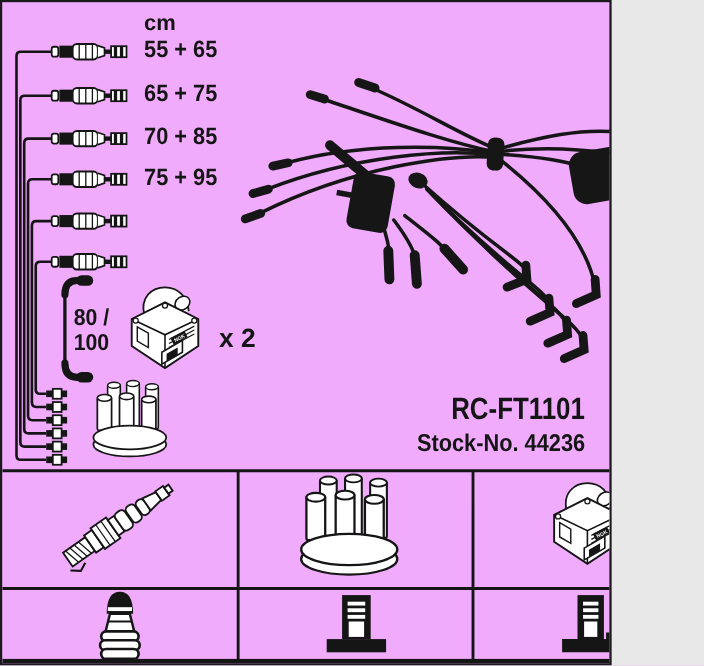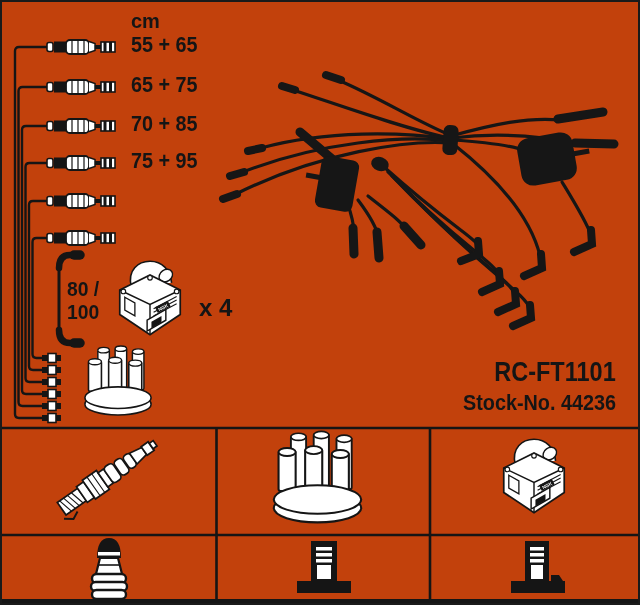--- a/index.html
+++ b/index.html
@@ -1,17 +1,17 @@
 <!DOCTYPE html>
 <html><head>
 <meta charset="utf-8">
 <style>
   html,body{margin:0;padding:0;background:#e8e8e8;}
   .page{
-    position:relative;width:640px;height:605px;background:#c2410c;
+    position:relative;width:556px;height:605px;background:#f0abfc;
     font-family:"Liberation Sans",sans-serif;color:#151515;overflow:hidden;
     box-sizing:border-box;border:2px solid #1a1a1a;
   }
   .abs{position:absolute;font-weight:bold;color:#151515;white-space:nowrap;line-height:1;}
   .unit{left:129px;top:9px;font-size:20px;}
   .lenlbl{left:129px;font-size:21.5px;transform:scaleX(.92);transform-origin:0 50%;}
   .len80{left:65px;font-size:21px;transform:scaleX(.92);transform-origin:0 50%;}
   .x2{left:197px;top:294px;font-size:24px;}
   .pn{right:22px;top:356px;font-size:28px;transform:scaleX(.84);transform-origin:100% 50%;}
   .stock{right:22px;top:390px;font-size:22px;transform:scaleX(.9);transform-origin:100% 50%;}
@@ -232,16 +232,16 @@
     <rect x="0" y="597" width="640" height="8" fill="#151515"></rect>
   </svg>
 
   <div class="abs unit">cm</div>
   <div class="abs lenlbl" style="top:33px">55 + 65</div>
   <div class="abs lenlbl" style="top:73px">65 + 75</div>
   <div class="abs lenlbl" style="top:112px">70 + 85</div>
   <div class="abs lenlbl" style="top:149px">75 + 95</div>
   <div class="abs len80" style="top:276px">80 /</div>
   <div class="abs len80" style="top:299px">100</div>
-  <div class="abs x2">x 4</div>
+  <div class="abs x2">x 2</div>
   <div class="abs pn">RC-FT1101</div>
   <div class="abs stock">Stock-No. 44236</div>
 </div>
 
 </body></html>

